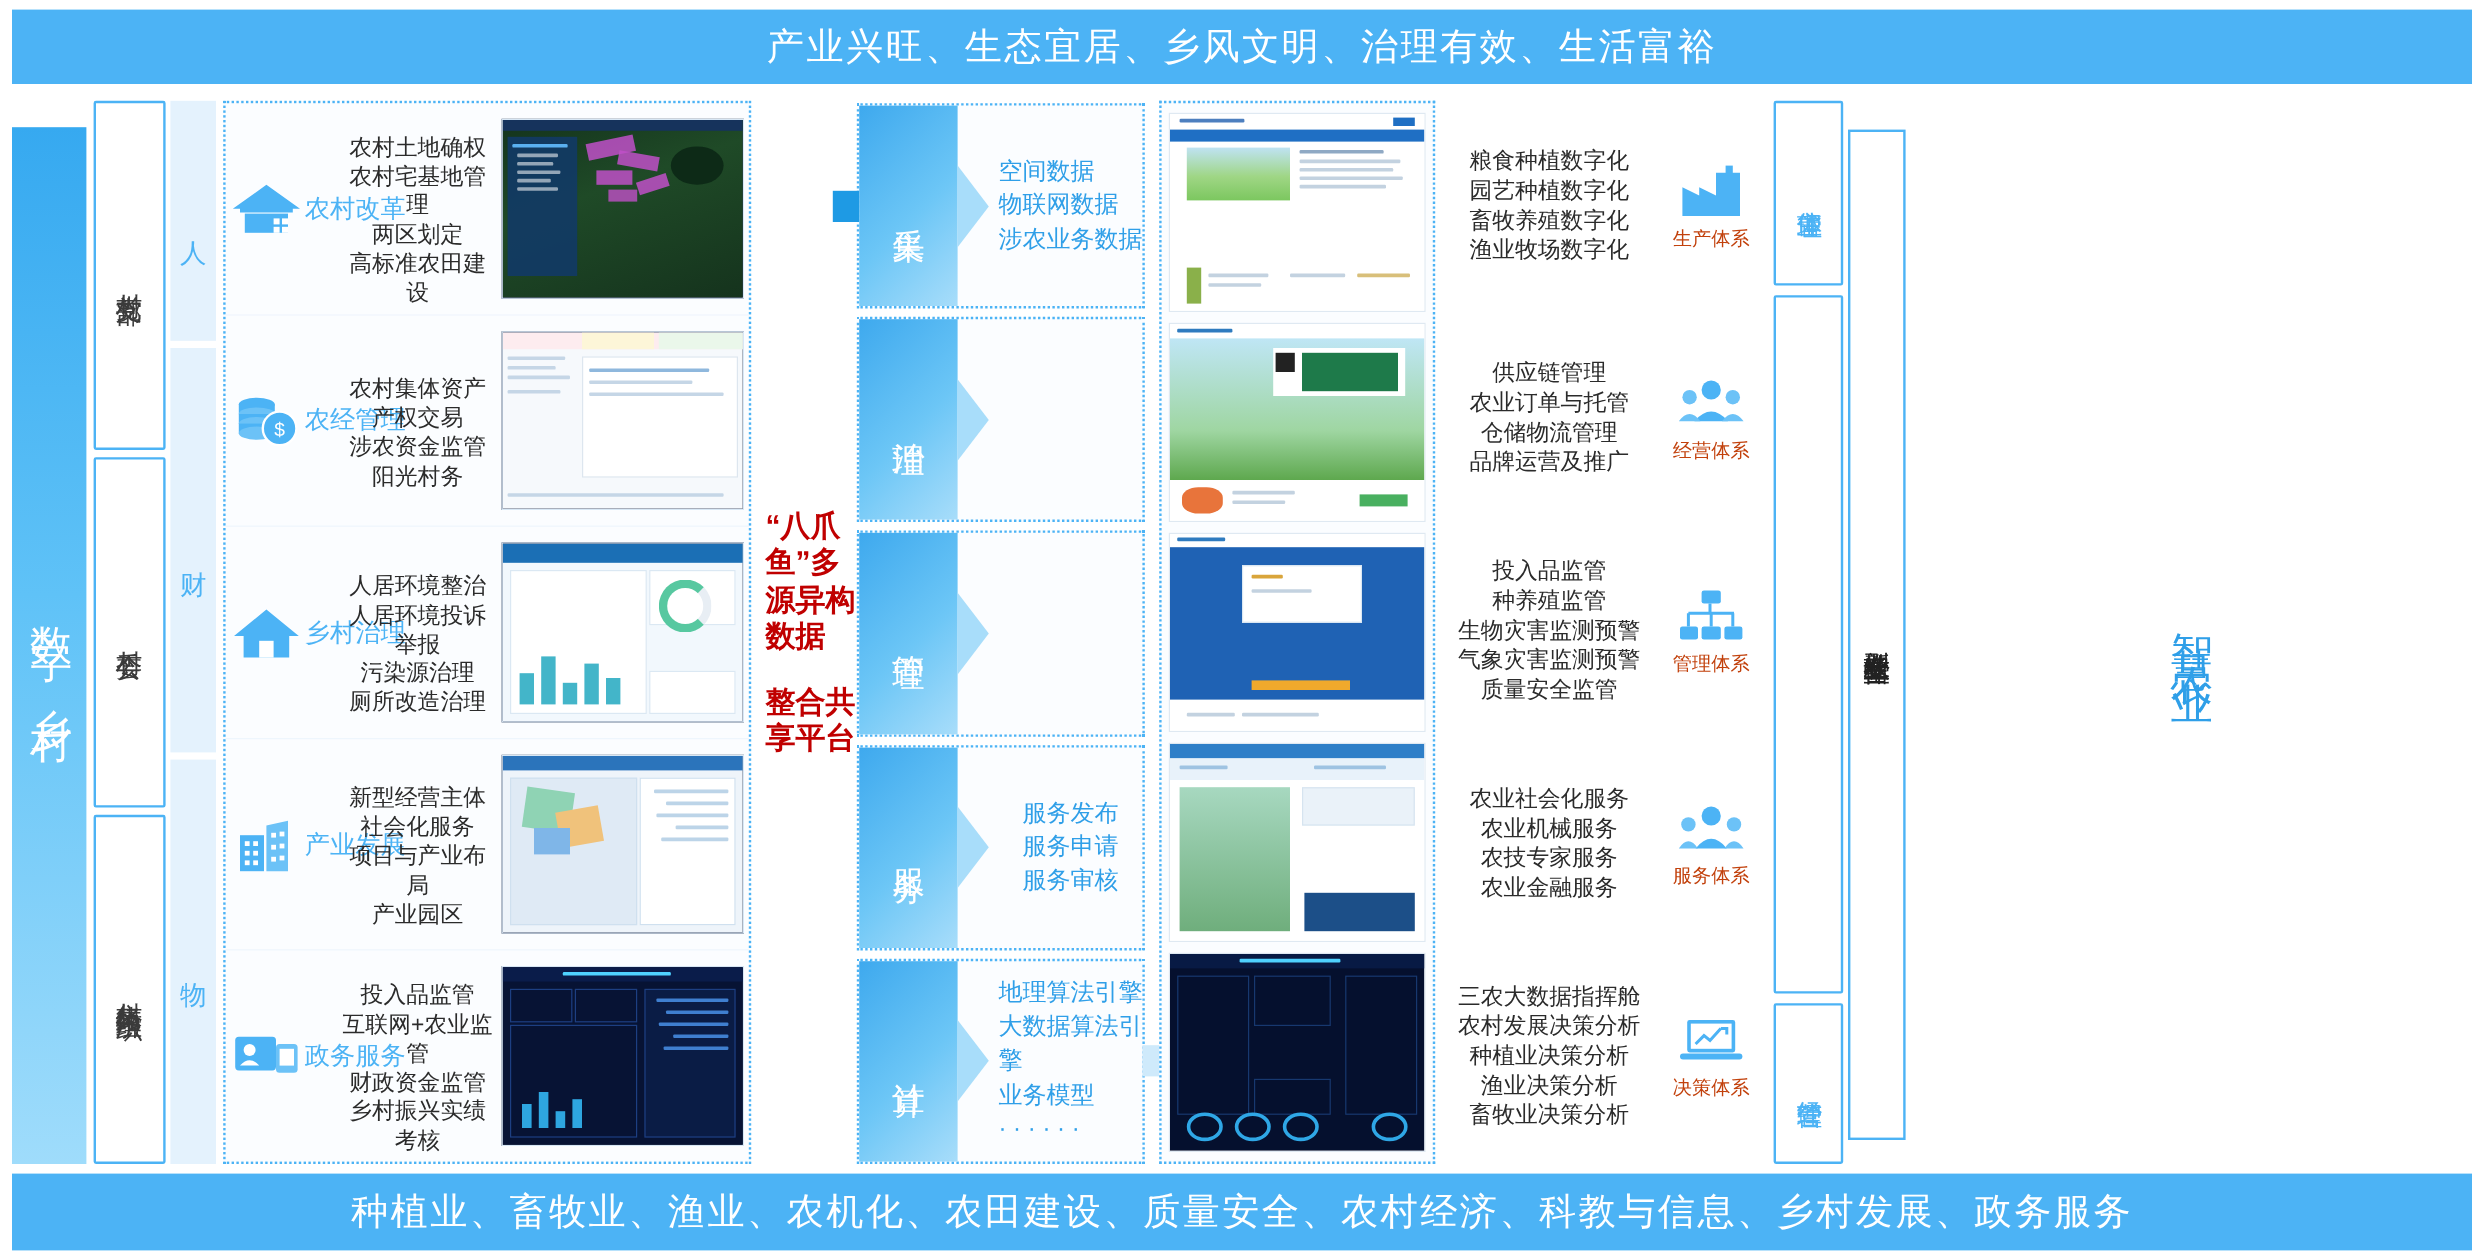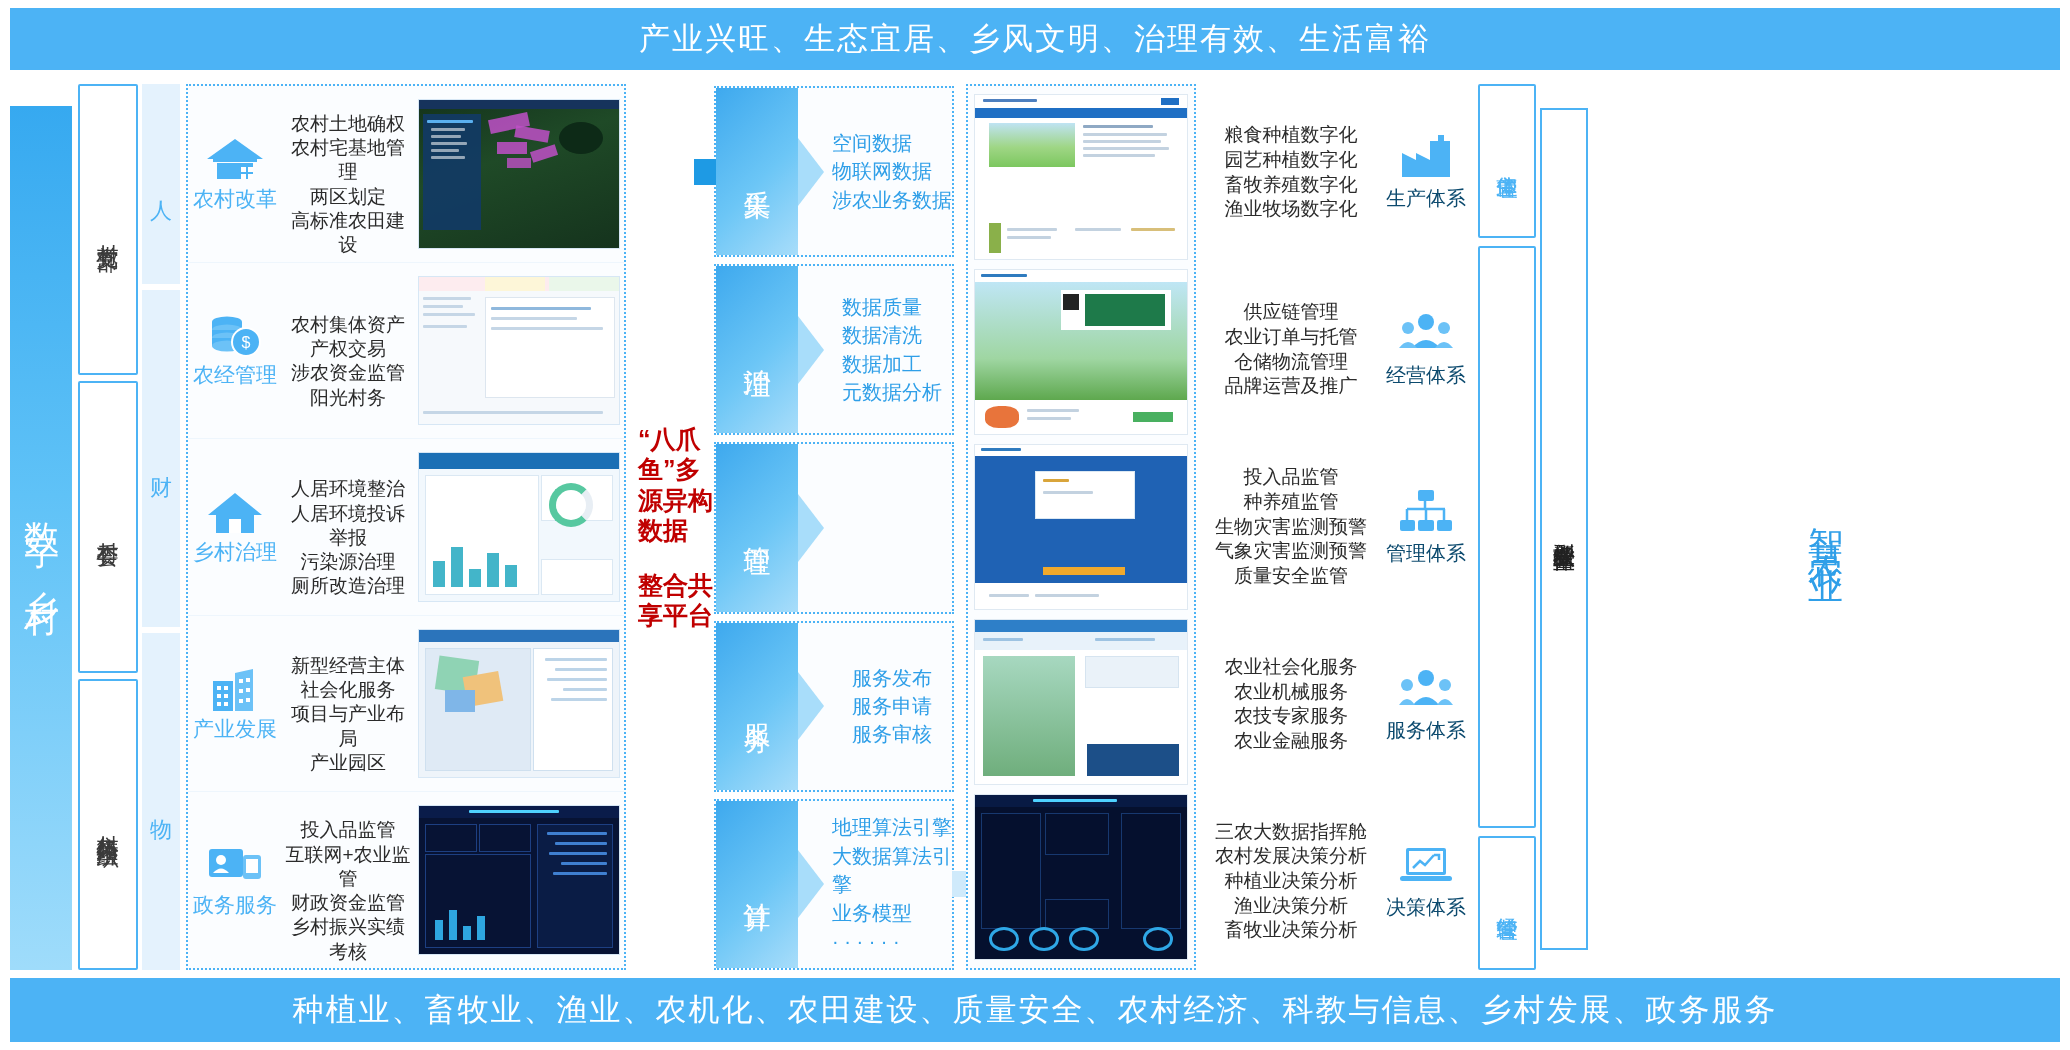--- a/index.html
+++ b/index.html
@@ -66,21 +66,21 @@
     border:2px dotted #4cb3f5;background:#fbfdff;
     display:flex;flex-direction:column;
     box-sizing:border-box;
   }
   .lrow{
     flex:1;display:flex;align-items:center;padding:0 4px;
     border-bottom:1px solid #eef6fd;
   }
   .lrow:last-child{border-bottom:none;}
   .lrow .ic{
-    width:86px;flex:0 0 86px;display:flex;flex-direction:column;
+    width:86px;flex:0 0 86px;display:flex;flex-direction:row;
     align-items:center;gap:2px;
   }
   .lrow .ic svg{display:block;}
   .lrow .ic .cap{color:#4cb3f5;font-size:21px;white-space:nowrap;}
   .lrow .txt{
     flex:1;text-align:center;color:#2b2b2b;font-size:19px;line-height:1.28;
     white-space:pre-line;padding:0 4px;margin-top:22px;
   }
   .lrow .thumb{
     flex:0 0 200px;height:84%;border:1px solid #d7e7f5;overflow:hidden;
@@ -149,21 +149,21 @@
     flex:1;display:flex;align-items:center;
   }
   .trow .tt{
     flex:1;text-align:center;color:#2b2b2b;font-size:19px;line-height:1.3;
     white-space:pre-line;
   }
   .trow .ti{
     flex:0 0 92px;display:flex;flex-direction:column;align-items:center;
     justify-content:center;gap:2px;
   }
-  .trow .ti .cap{color:#0c4a6e;font-size:20px;white-space:nowrap;}
+  .trow .ti .cap{color:#c2410c;font-size:16px;white-space:nowrap;}
 
   
   #right-boxes{
     position:absolute;left:1468px;width:58px;top:6px;bottom:0;
     display:flex;flex-direction:column;gap:8px;
   }
   .rbox{
     border:2px solid #4cb3f5;background:#fff;border-radius:2px;
     display:flex;align-items:center;justify-content:center;
     writing-mode:vertical-rl;text-orientation:upright;
@@ -428,24 +428,20 @@
       <div class="frow">
         <div class="ftab"></div>
         <div class="fstage">采集</div>
         <div class="fitems">空间数据
 物联网数据
 涉农业务数据</div>
       </div>
 
       <div class="frow">
         <div class="fstage">治理</div>
-        <div class="fitems">数据质量
-数据清洗
-数据加工
-元数据分析</div>
       </div>
 
       <div class="frow">
         <div class="fstage">管理</div>
       </div>
 
       <div class="frow">
         <div class="fstage">服务</div>
         <div class="fitems">服务发布
 服务申请

